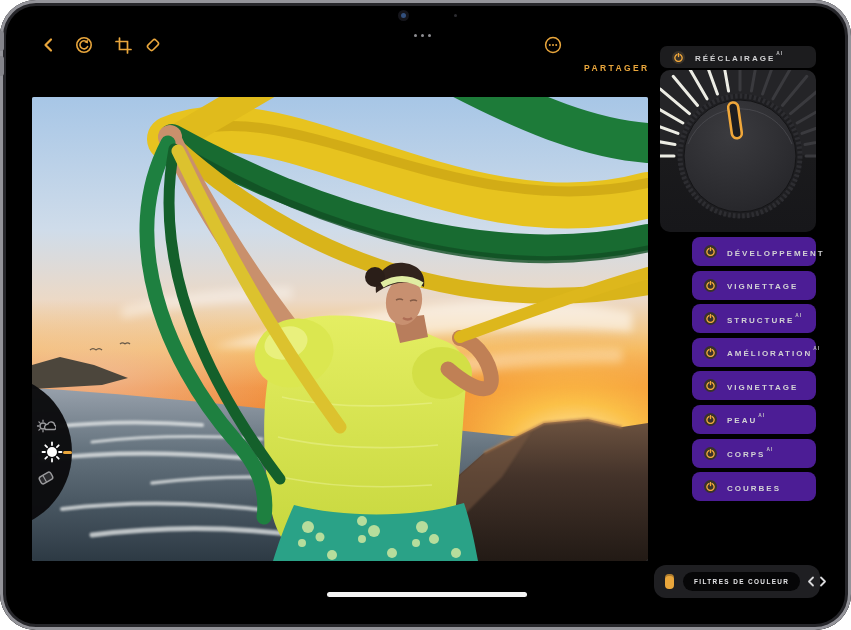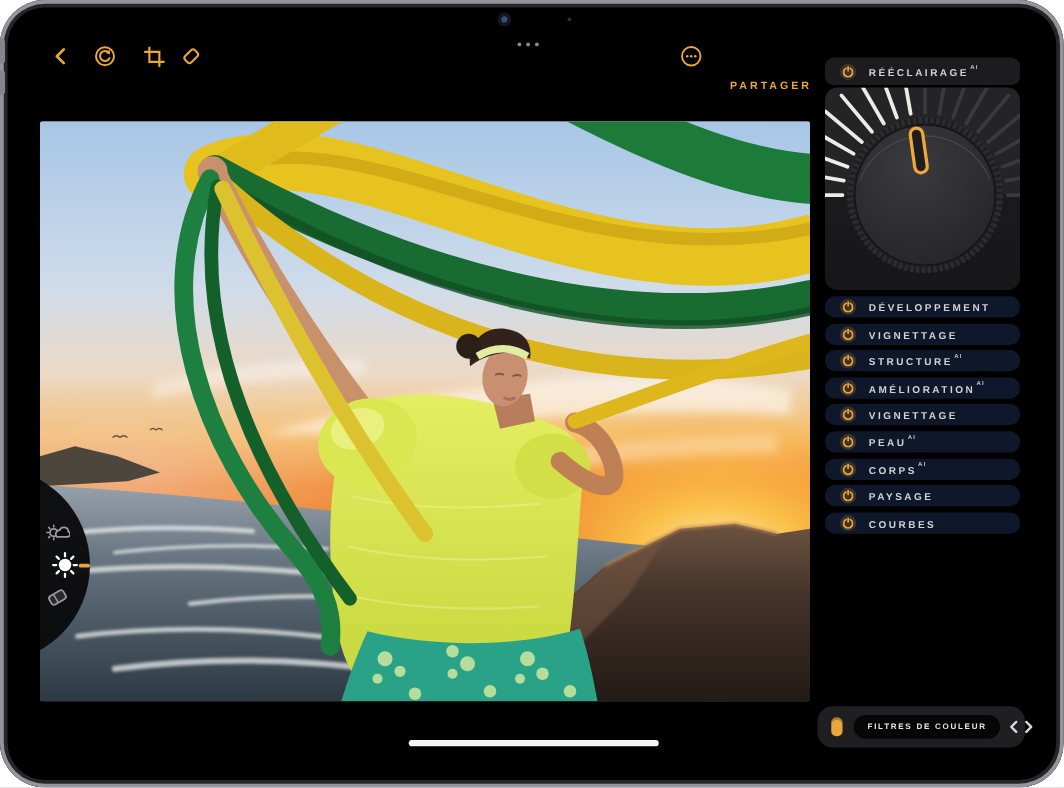--- a/index.html
+++ b/index.html
@@ -18,21 +18,21 @@
   .photo{position:absolute;left:32px;top:97px;width:616px;height:464px;border-radius:2px;overflow:hidden;background:#6d7b88;}
   .photo svg{display:block;}
   .wheel{position:absolute;left:-116px;top:277px;width:156px;height:156px;border-radius:50%;background:#0b0b0d;opacity:.97;}
   .wheel-ic{position:absolute;width:22px;height:22px;display:flex;align-items:center;justify-content:center;}
   .wheel-tick{position:absolute;left:31px;top:354px;width:9px;height:2.5px;border-radius:1.5px;background:#E9A63C;}
   
   .hdr{position:absolute;left:660px;top:46px;width:156px;height:22px;background:#1c1c1e;border-radius:7px;display:flex;align-items:center;}
   .knob-panel{position:absolute;left:660px;top:70px;width:156px;height:162px;border-radius:10px;overflow:hidden;
     background:linear-gradient(180deg,#242427 0%,#242427 52%,#1a1a1c 53%,#17171a 100%);}
   .plist{position:absolute;left:660px;top:237px;width:156px;display:flex;flex-direction:column;gap:4.6px;}
-  .panel{height:17px;background:#0f172a;border-radius:8px;display:flex;align-items:center;flex:none;cursor:pointer;}
+  .panel{height:29px;background:#4c1d95;border-radius:8px;display:flex;align-items:center;flex:none;cursor:pointer;margin-left:32px;}
   .pwr{width:13px;height:13px;border-radius:50%;background:#3a332a;margin:0 10px 0 12px;display:flex;align-items:center;justify-content:center;flex:none;cursor:pointer;}
   .plabel{color:#d2d2d4;font-size:8px;font-weight:700;letter-spacing:2px;white-space:nowrap;}
   .plabel sup{font-size:4.8px;letter-spacing:1px;vertical-align:6px;margin-left:1px;color:#c4c4c6;}
   .fbar{position:absolute;left:654px;top:565px;width:166px;height:33px;background:#1f1f22;border-radius:12px;display:flex;align-items:center;z-index:5;}
   .filter-ic{width:9px;height:15px;border-radius:4px;background:#E9A63C;margin:0 9px 0 11px;box-shadow:inset 0 2px 0 rgba(0,0,0,.25);flex:none;cursor:pointer;}
   .fpill{background:#060607;border-radius:10px;height:19px;display:flex;align-items:center;padding:0 11px;color:#e6e6e8;font-size:6.4px;font-weight:700;letter-spacing:1.4px;white-space:nowrap;cursor:pointer;}
   .fnav{width:22px;height:22px;display:flex;align-items:center;justify-content:center;cursor:pointer;}
   .home{position:absolute;left:327px;top:592px;width:200px;height:4.5px;border-radius:3px;background:#f4f4f4;cursor:pointer;}
 </style>
 </head>
@@ -372,29 +372,20 @@
       <div class="panel">
         <span class="pwr">
           <svg width="9" height="9" viewBox="0 0 10 10">
             <path d="M3.2 1.8 A4 4 0 1 0 6.8 1.8" fill="none" stroke="#F0A73A" stroke-width="1.5" stroke-linecap="round"></path>
             <path d="M5 0.5 V4" stroke="#F0A73A" stroke-width="1.5" stroke-linecap="round"></path>
           </svg>
         </span>
         <span class="plabel"><span class="lbl">CORPS</span><sup class="ai">AI</sup></span>
       </div>
 
-      <div class="panel">
-        <span class="pwr">
-          <svg width="9" height="9" viewBox="0 0 10 10">
-            <path d="M3.2 1.8 A4 4 0 1 0 6.8 1.8" fill="none" stroke="#F0A73A" stroke-width="1.5" stroke-linecap="round"></path>
-            <path d="M5 0.5 V4" stroke="#F0A73A" stroke-width="1.5" stroke-linecap="round"></path>
-          </svg>
-        </span>
-        <span class="plabel"><span class="lbl">PAYSAGE</span><sup class="ai"></sup></span>
-      </div>
 
       <div class="panel">
         <span class="pwr">
           <svg width="9" height="9" viewBox="0 0 10 10">
             <path d="M3.2 1.8 A4 4 0 1 0 6.8 1.8" fill="none" stroke="#F0A73A" stroke-width="1.5" stroke-linecap="round"></path>
             <path d="M5 0.5 V4" stroke="#F0A73A" stroke-width="1.5" stroke-linecap="round"></path>
           </svg>
         </span>
         <span class="plabel"><span class="lbl">COURBES</span><sup class="ai"></sup></span>
       </div>

